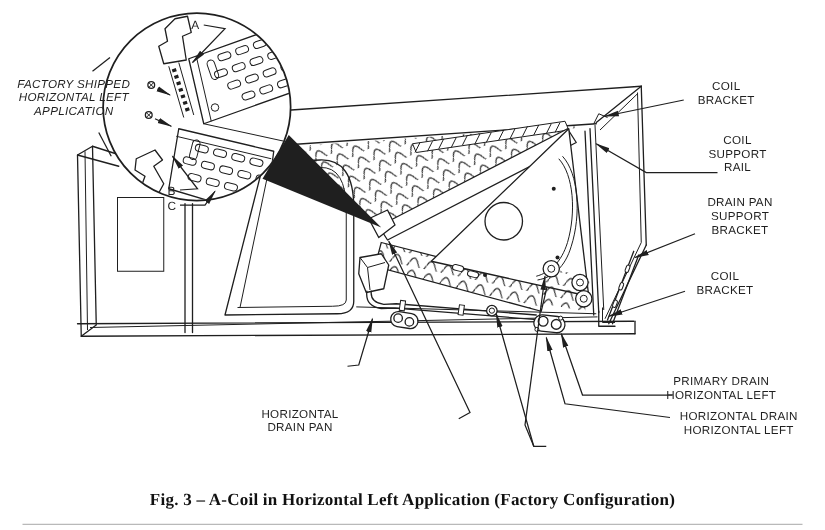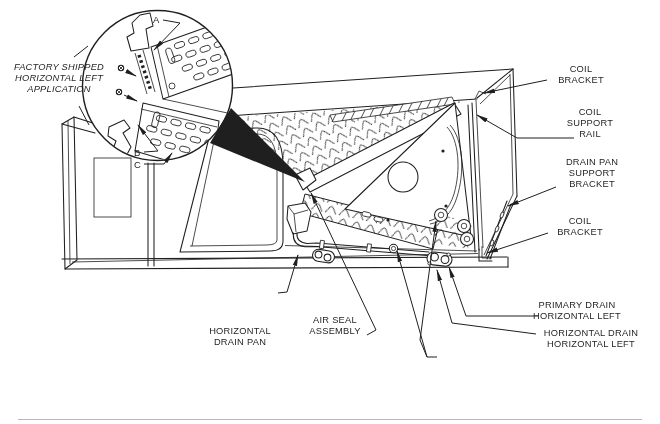--- a/index.html
+++ b/index.html
@@ -266,21 +266,20 @@
 <div class="lbl" style="left:548px; top:107px; width:84px;">COIL
 SUPPORT
 RAIL</div>
 <div class="lbl" style="left:546px; top:157px; width:92px;">DRAIN PAN
 SUPPORT
 BRACKET</div>
 <div class="lbl" style="left:537px; top:216px; width:86px;">COIL
 BRACKET</div>
 <div class="lbl" style="left:197px; top:286px; width:86px;margin-top:40px;">HORIZONTAL
 DRAIN PAN</div>
-<div class="lbl" style="left:299px; top:315px; width:72px;">AIR SEAL
-ASSEMBLY</div>
 <div class="lbl right" style="left:524px; top:300px; width:106px;">PRIMARY DRAIN
 HORIZONTAL LEFT</div>
 <div class="lbl right" style="left:536px; top:328px; width:110px;">HORIZONTAL DRAIN
 HORIZONTAL LEFT</div>
 
+<div class="caption">Fig. 3 – A-Coil in Horizontal Left Application (Factory Configuration)</div>
 <div class="rule"></div>
 </div>
 
 </body></html>

